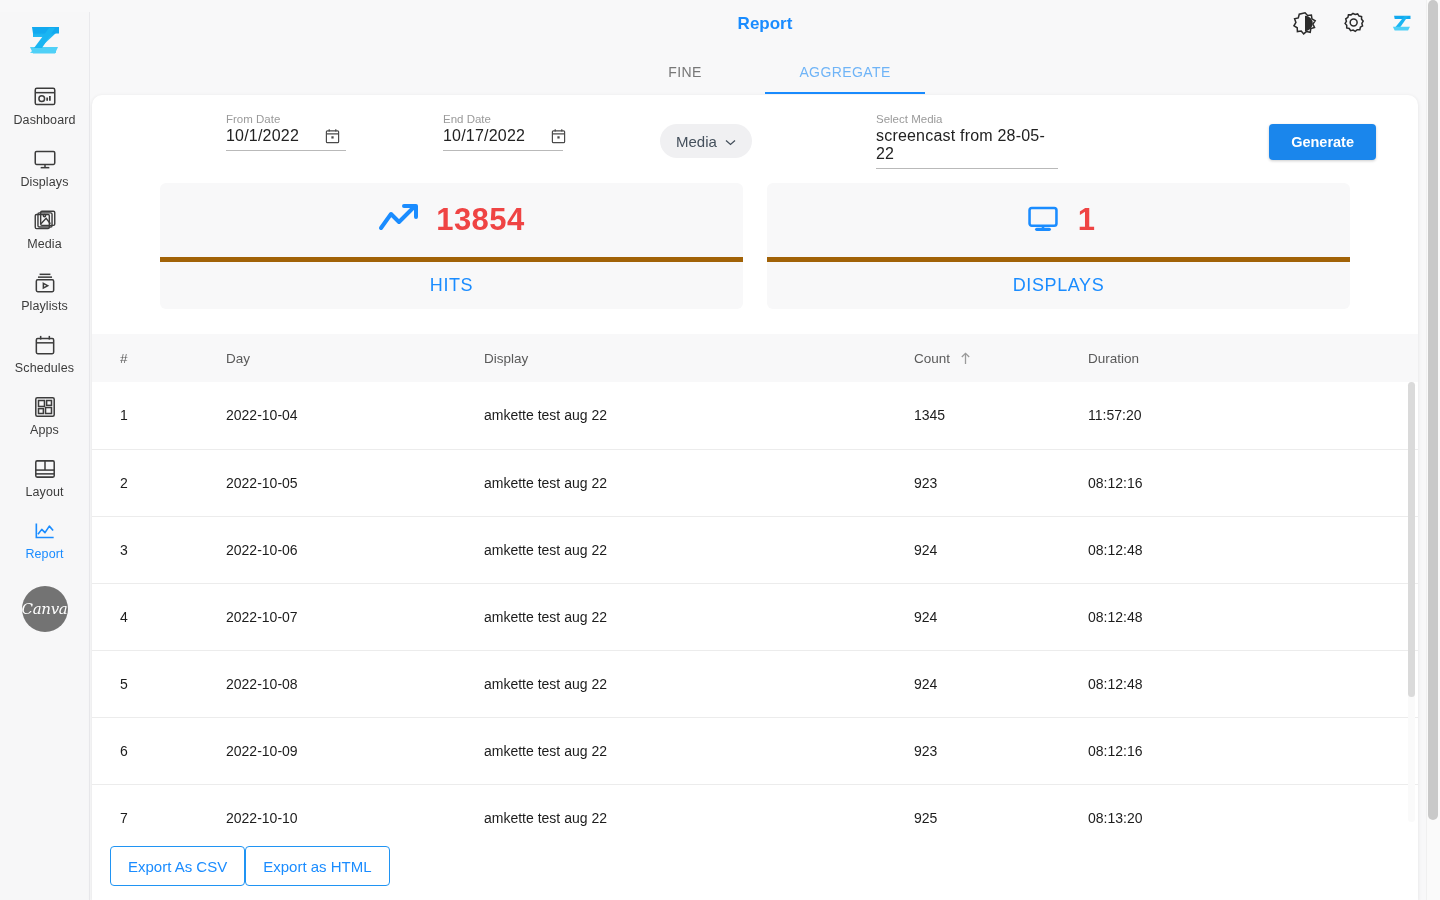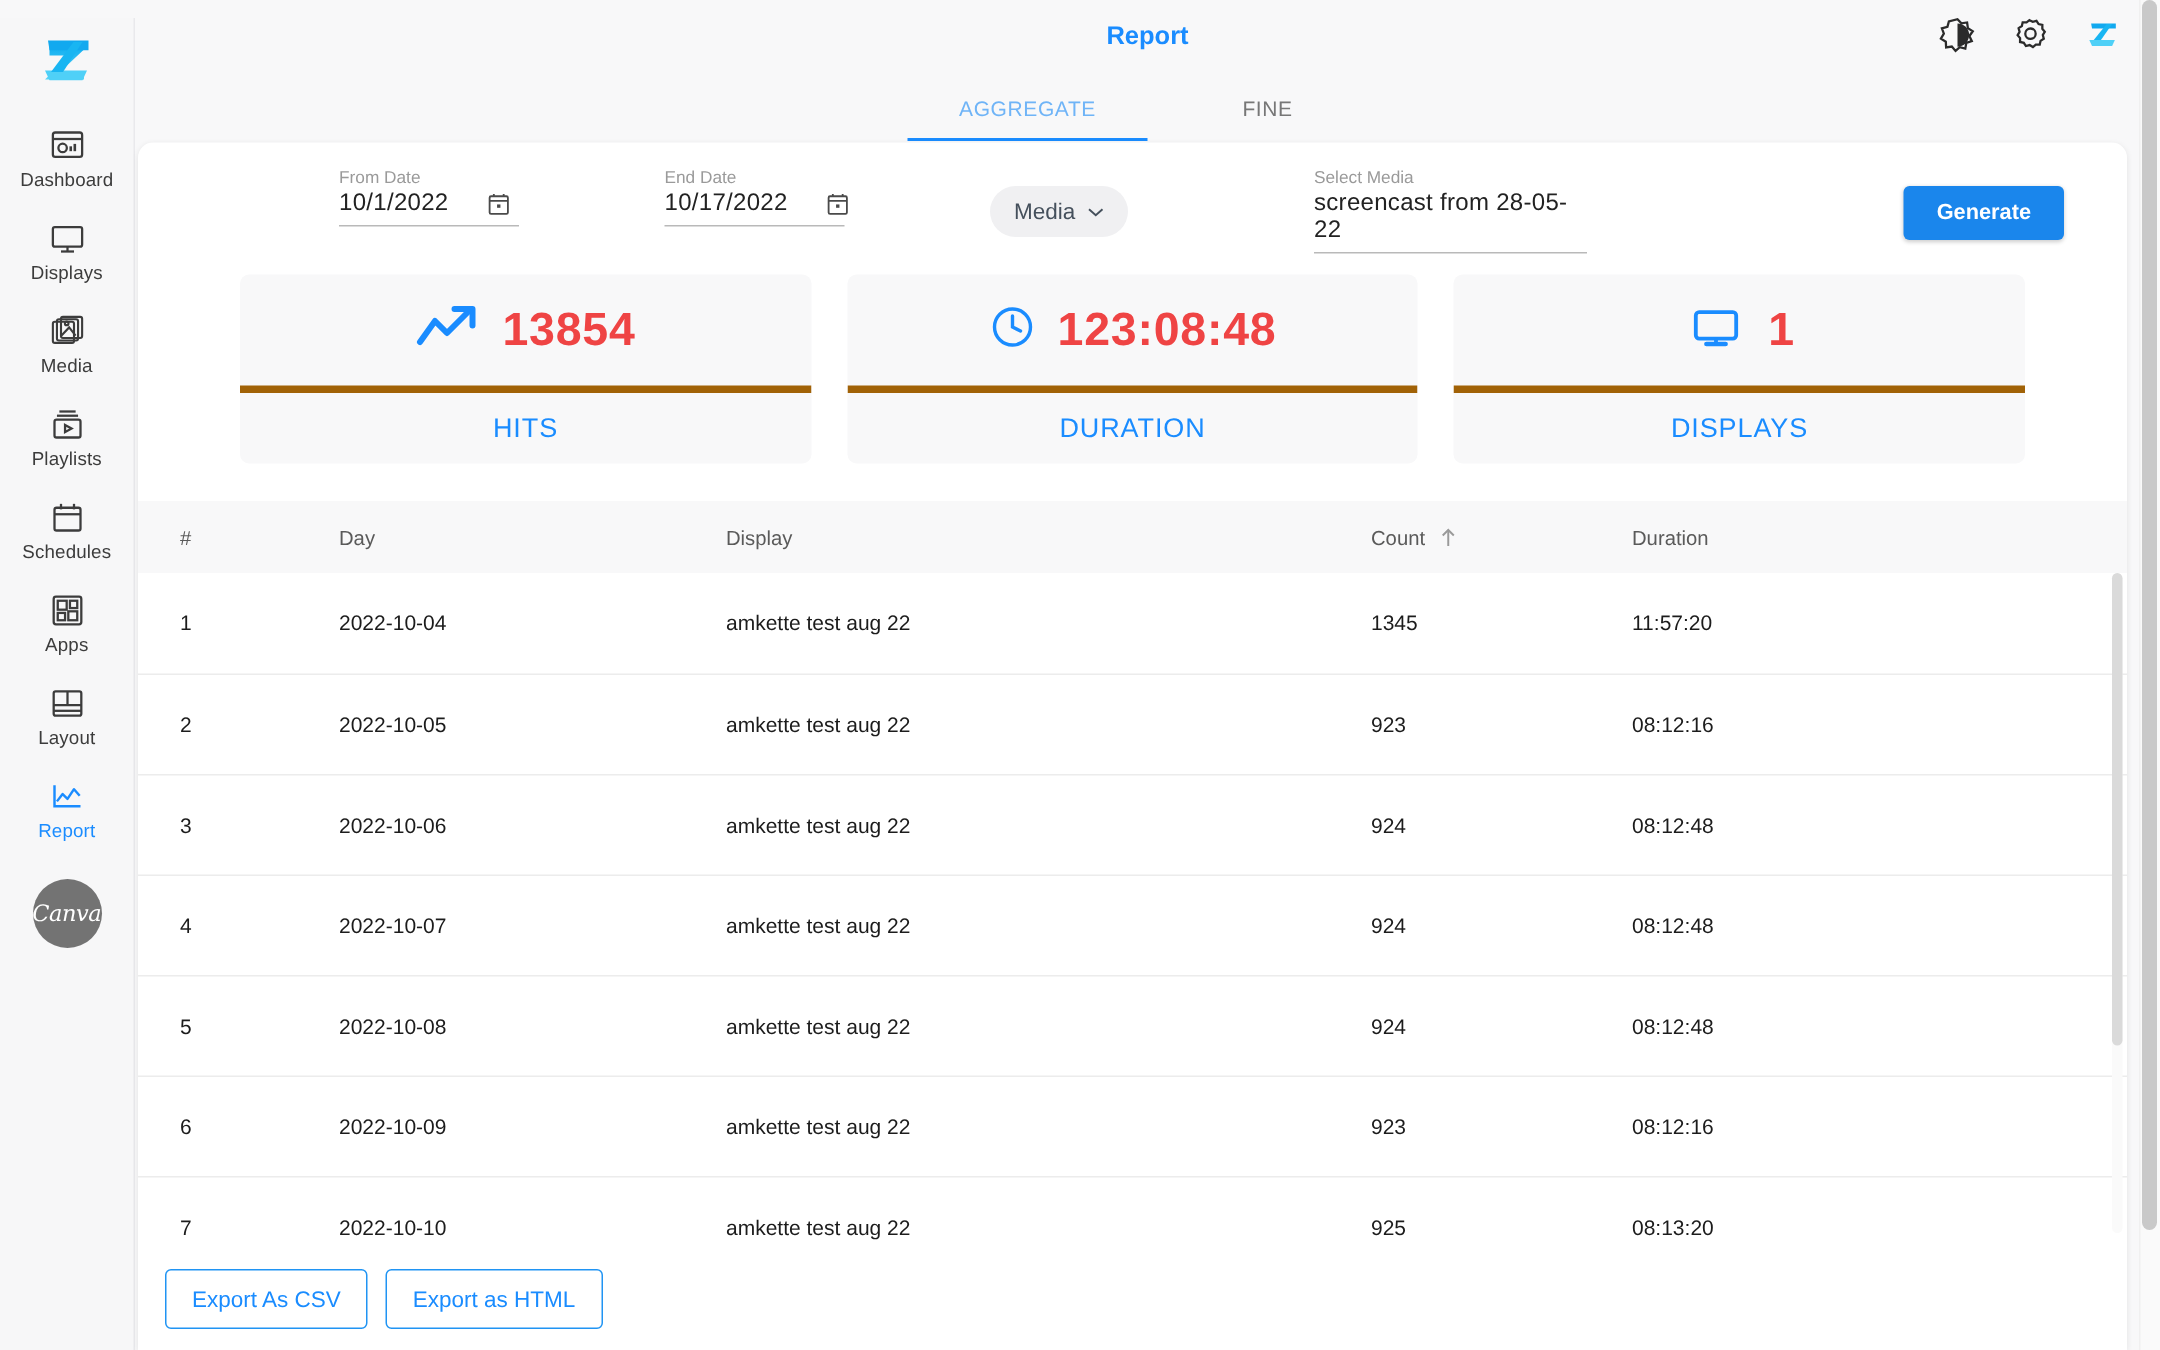--- a/index.html
+++ b/index.html
@@ -131,21 +131,21 @@
     background: #fafafa; border-radius: 4px;
   }
   #inner-thumb {
     position: absolute; right: 3px; top: 48px; width: 7px; height: 315px;
     background: #dadada; border-radius: 4px; cursor: pointer;
   }
 
   
   #export-bar {
     position: absolute; left: 0; right: 0; bottom: 0; height: 68px;
-    background: #ffffff; display: flex; align-items: center; gap: 12px;
+    background: #ffffff; display: flex; align-items: center; 
     padding-left: 18px;
   }
   .export-btn {
     height: 40px; padding: 0 17px; border: 1px solid #2094f3; border-radius: 4px;
     background: #fff; color: #1a8cff; font-size: 15px;
     font-family: "Liberation Sans", sans-serif; cursor: pointer;
   }
 
   
   #page-scroll {
@@ -299,25 +299,25 @@
         <svg width="28" height="26" viewBox="0 0 46 34">
           <path d="M10 5 L37 5 L37 10.5 L11 10.5 Z" fill="#12a9ef"></path>
           <path d="M33 5.5 L20 24 L12 24 L27 5.5 Z" fill="#19b5f2"></path>
           <path d="M8 23 L36 23 L33 29.5 L11 29.5 Z" fill="#4fd0f7"></path>
         </svg>
       </span>
     </div>
   </div>
 
   <div id="tabs">
+    <div class="tab">
+      <span>FINE</span>
+    </div>
     <div class="tab active">
       <span>AGGREGATE</span>
-    </div>
-    <div class="tab">
-      <span>FINE</span>
     </div>
   </div>
 
   <div id="card">
 
     <div id="filters">
 
       <div class="field" id="from-date">
         <div class="f-label">From Date</div>
         <div class="f-row">
@@ -377,32 +377,20 @@
             <svg width="44" height="32" viewBox="0 0 44 32" fill="none" stroke="#1a8cff" stroke-width="4" stroke-linecap="round" stroke-linejoin="round">
               <polyline points="3,26 13,12 21,20 36,5"></polyline>
               <polyline points="26,4 38,4 38,15" fill="none"></polyline>
             </svg>
           </span>
           <span class="stat-val">13854</span>
         </div>
         <div class="stat-bot">HITS</div>
       </div>
 
-      <div class="stat">
-        <div class="stat-top">
-          <span class="stat-ico">
-            <svg width="32" height="32" viewBox="0 0 24 24" fill="none" stroke="#1a8cff" stroke-width="1.7">
-              <circle cx="12" cy="12" r="9"></circle>
-              <polyline points="12,6.5 12,12 16,14" stroke-linecap="round"></polyline>
-            </svg>
-          </span>
-          <span class="stat-val">123:08:48</span>
-        </div>
-        <div class="stat-bot">DURATION</div>
-      </div>
 
       <div class="stat">
         <div class="stat-top">
           <span class="stat-ico">
             <svg width="42" height="34" viewBox="0 0 24 24" fill="none" stroke="#1a8cff" stroke-width="1.8">
               <rect x="2.5" y="5" width="19" height="12.5" rx="1.6"></rect>
               <line x1="12" y1="17.5" x2="12" y2="19.6"></line>
               <line x1="7.5" y1="20" x2="16.5" y2="20" stroke-width="2.2" stroke-linecap="round"></line>
             </svg>
           </span>

